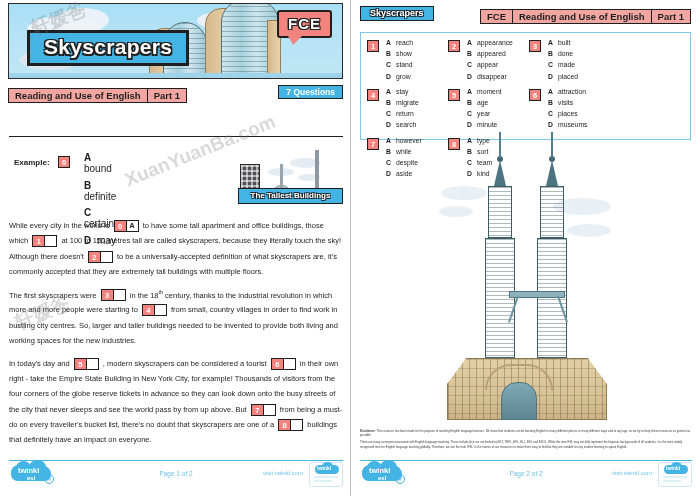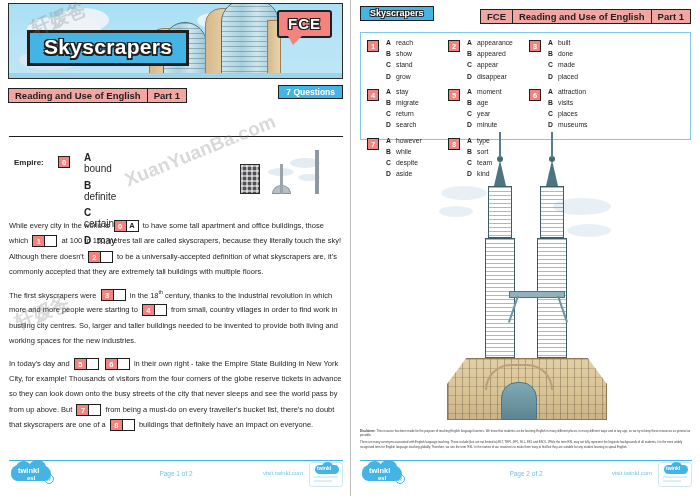--- a/index.html
+++ b/index.html
@@ -278,38 +278,39 @@
       <div class="pillgroup">
         <div>Reading and Use of English</div>
         <div>Part 1</div>
       </div>
       <div class="qcount">7 Questions</div>
     </div>
 
     <div class="rule"></div>
 
     <div class="example">
-      <span class="ex-label">Empire:</span>
+      <span class="ex-label">Example:</span>
       <span class="numbox ex-numbox">0</span>
       <div class="ex-opts">
         <div><span class="l">A</span><span>bound</span></div>
         <div><span class="l">B</span><span>definite</span></div>
         <div><span class="l">C</span><span>certain</span></div>
         <div><span class="l">D</span><span>may</span></div>
       </div>
     </div>
 
     <div class="tb-illus">
       <div class="cl cl1"></div>
       <div class="cl cl2"></div>
       <div class="cl cl3"></div>
       <div class="bldg"></div>
       <div class="s1b"></div>
       <div class="spire s1"></div>
       <div class="spire s2"></div>
+      <div class="tb-banner">The Tallest Buildings</div>
     </div>
 
     <div class="body-text">
       <p>
         <span>While every city in the world is</span>
         <span class="gap">
             <span class="numbox">0</span>
             <span class="slot filled">A</span>
           </span>
         <span>to have some tall apartment and office buildings, those which</span>
@@ -337,20 +338,21 @@
             <span class="slot"></span>
           </span>
         <span>from small, country villages in order to find work in bustling city centres. So, larger and taller buildings needed to be invented to provide both living and working spaces for the new industries.</span>
       </p>
       <p>
         <span>In today's day and</span>
         <span class="gap">
             <span class="numbox">5</span>
             <span class="slot"></span>
           </span>
+        <span>, modern skyscrapers can be considered a tourist</span>
         <span class="gap">
             <span class="numbox">6</span>
             <span class="slot"></span>
           </span>
         <span>in their own right - take the Empire State Building in New York City, for example! Thousands of visitors from the four corners of the globe reserve tickets in advance so they can look down onto the busy streets of the city that never sleeps and see the world pass by from up above. But</span>
         <span class="gap">
             <span class="numbox">7</span>
             <span class="slot"></span>
           </span>
         <span>from being a must-do on every traveller's bucket list, there's no doubt that skyscrapers are one of a</span>

